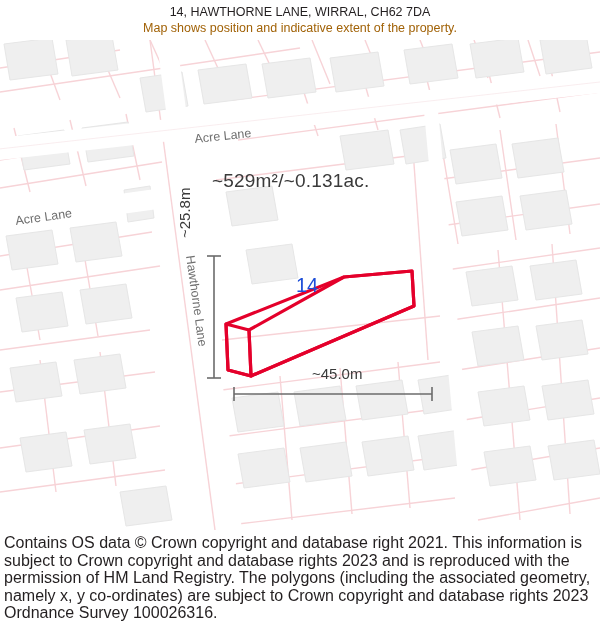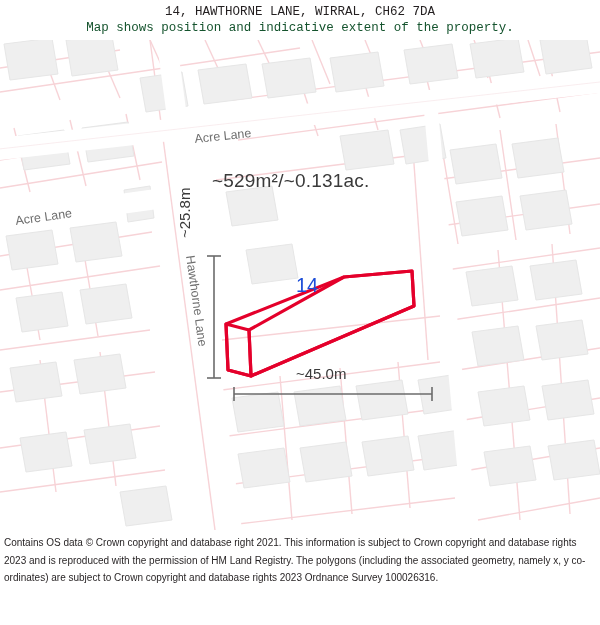--- a/index.html
+++ b/index.html
@@ -19,72 +19,71 @@
     width: 600px;
     height: 625px;
   }
   .header {
     position: absolute;
     top: 0;
     left: 0;
     width: 600px;
     height: 40px;
     text-align: center;
-    font-family: Liberation Mono, monospace;
   }
   .header .title {
     font-size: 12.5px;
     line-height: 16px;
     margin-top: 4px;
     color: #231f20;
   }
   .header .subtitle {
     font-size: 12.5px;
     line-height: 16px;
-    color: #14532d;
+    color: #a16207;
   }
   .map {
     position: absolute;
     top: 40px;
     left: 0;
     width: 600px;
     height: 490px;
     background: #ffffff;
     overflow: hidden;
   }
   .map svg {
     display: block;
   }
   .footer {
     position: absolute;
     top: 534px;
     left: 0;
     width: 600px;
     padding: 0 4px;
     box-sizing: border-box;
-    font-size: 10px;
+    font-size: 16px;
     line-height: 17.5px;
     color: #231f20;
   }
   .measure-label {
     position: absolute;
     font-size: 15px;
     color: #3a3a3a;
     white-space: nowrap;
   }
   .area-label {
     position: absolute;
     left: 212px;
     top: 130px;
     font-size: 19px;
     color: #3a3a3a;
     letter-spacing: 0.2px;
   }
   .width-label {
-    left: 296px;
+    left: 312px;
     top: 325px;
   }
   .height-label {
     left: 176px;
     top: 198px;
     transform: rotate(-90deg);
     transform-origin: left top;
   }
   .plot-number {
     position: absolute;

